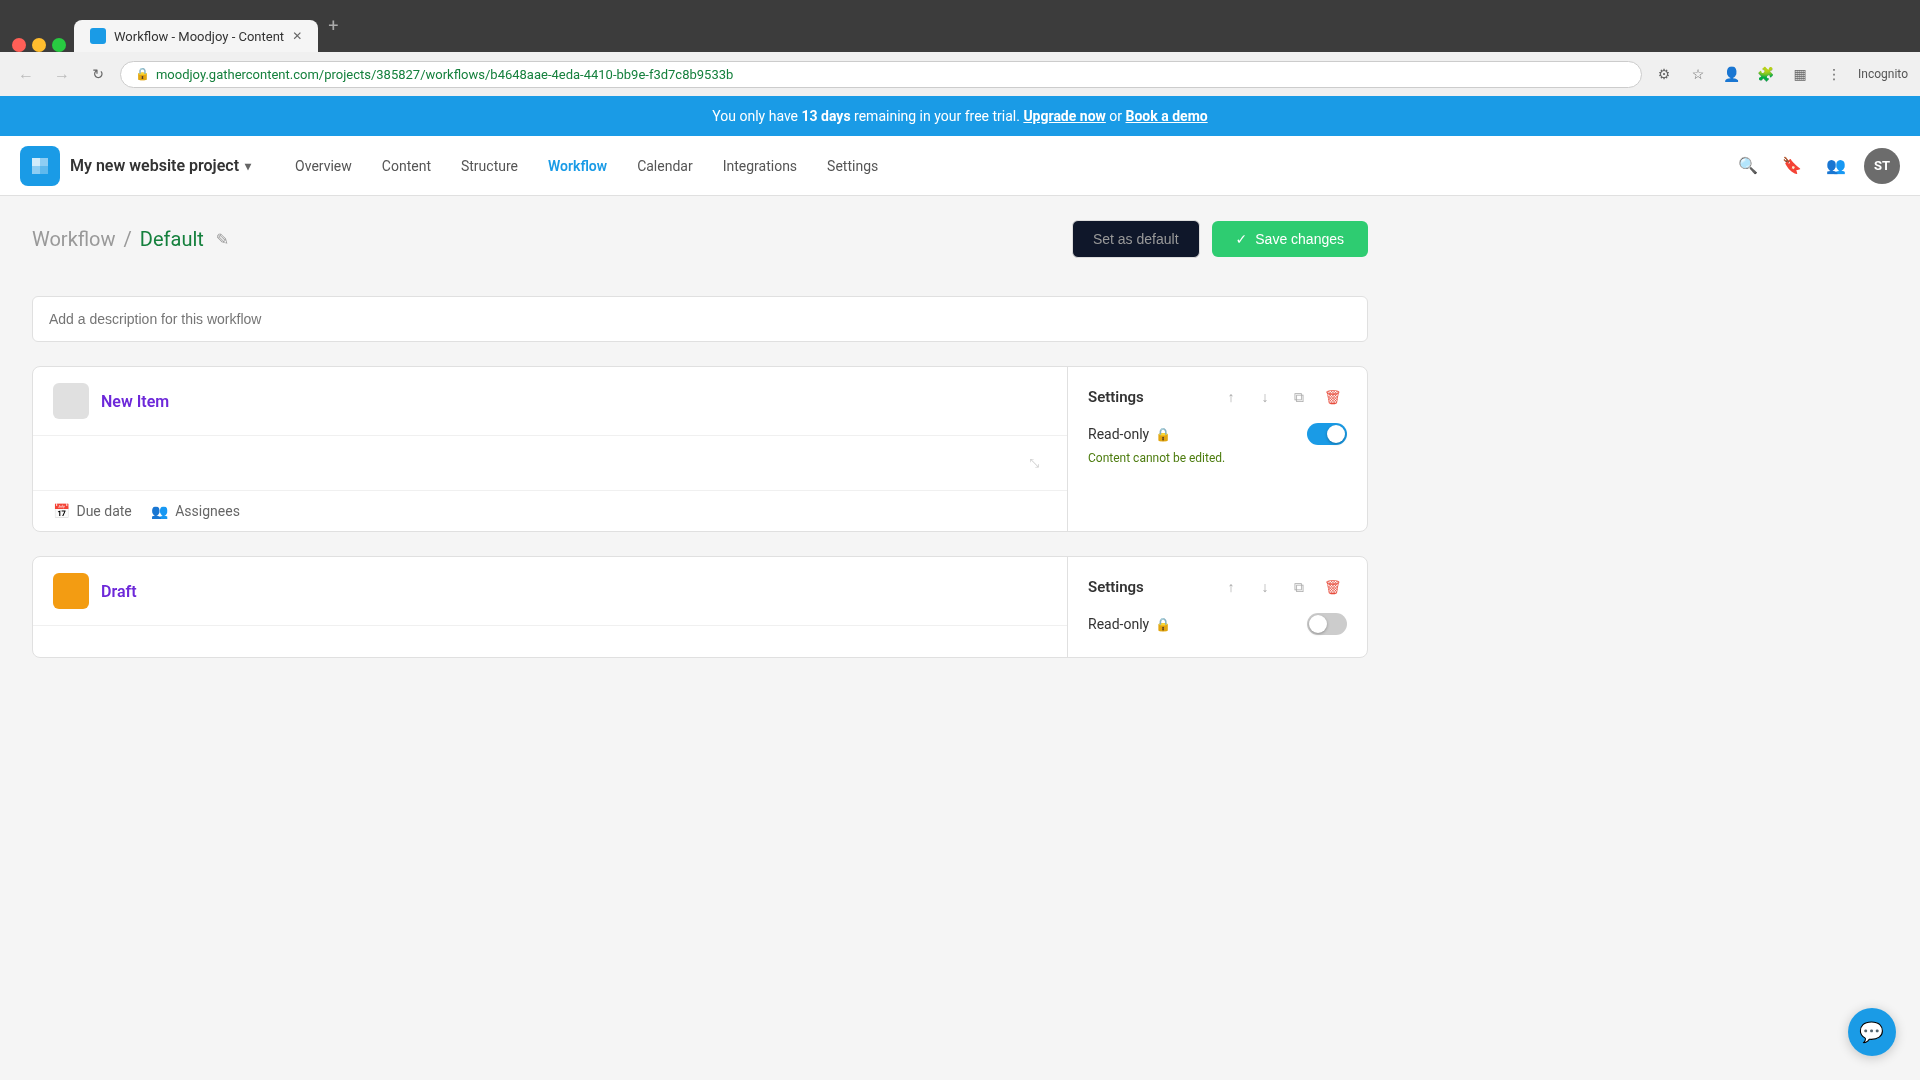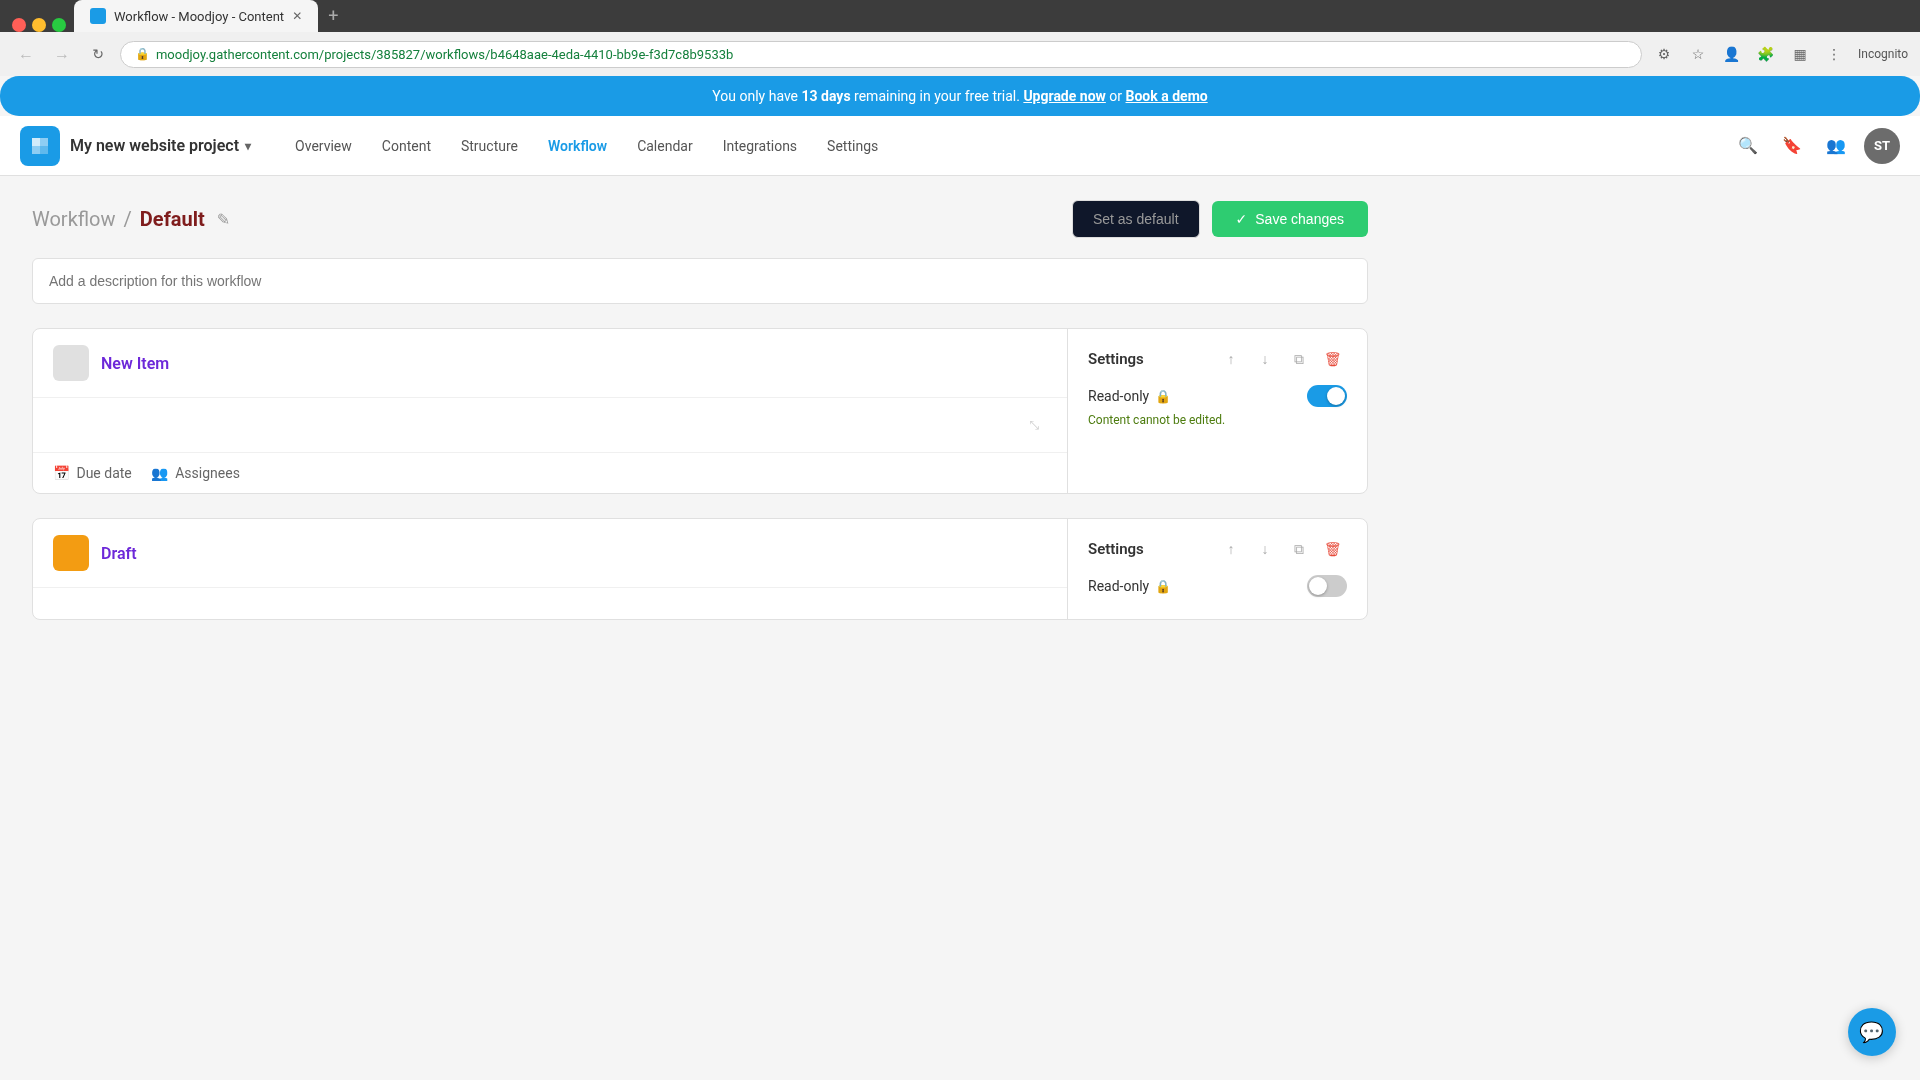--- a/index.html
+++ b/index.html
@@ -4,41 +4,41 @@
   <style>
     * { box-sizing: border-box; margin: 0; padding: 0; }
     body { font-family: -apple-system, BlinkMacSystemFont, 'Segoe UI', Roboto, sans-serif; background: #f5f5f5; font-size: 14px; color: #333; }
 
     
     .browser-chrome { background: #2c2c2c; width: 1920px; }
     .browser-btn { width: 14px; height: 14px; border-radius: 50%; border: none; cursor: pointer; }
     .browser-btn.close { background: #ff5f57; }
     .browser-btn.minimize { background: #ffbd2e; }
     .browser-btn.maximize { background: #28ca41; }
-    .tab-bar { display: flex; align-items: flex-end; padding: 0 12px; height: 32px; background: #3c3c3c; }
+    .tab-bar { display: flex; align-items: flex-end; padding: 0 12px; height: 52px; background: #3c3c3c; }
     .tab { display: flex; align-items: center; gap: 8px; padding: 8px 16px; background: #f5f5f5; border-radius: 8px 8px 0 0; font-size: 13px; color: #333; min-width: 180px; height: 32px; }
     .tab-favicon { width: 16px; height: 16px; background: #1a9be6; border-radius: 3px; }
     .tab-close { color: #666; font-size: 12px; cursor: pointer; margin-left: auto; }
     .tab-new { background: transparent; color: #aaa; padding: 6px 10px; border-radius: 50%; cursor: pointer; font-size: 18px; line-height: 1; align-self: center; }
     .nav-bar { display: flex; align-items: center; padding: 6px 12px; background: #f0f0f0; gap: 8px; height: 44px; }
     .nav-arrow { width: 28px; height: 28px; border-radius: 50%; border: none; background: transparent; color: #666; font-size: 16px; cursor: pointer; display: flex; align-items: center; justify-content: center; }
     .nav-arrow.disabled { color: #bbb; cursor: default; }
     .nav-refresh { width: 28px; height: 28px; border-radius: 50%; border: none; background: transparent; color: #666; font-size: 14px; cursor: pointer; display: flex; align-items: center; justify-content: center; }
     .url-bar { flex: 1; background: white; border: 1px solid #ccc; border-radius: 20px; padding: 5px 14px; font-size: 13px; color: #333; display: flex; align-items: center; gap: 6px; }
     .url-bar .lock-icon { color: #666; font-size: 12px; }
     .url-text { color: #15803d; font-size: 13px; }
     .nav-icons { display: flex; gap: 6px; align-items: center; }
     .nav-icon-btn { width: 28px; height: 28px; border-radius: 50%; border: none; background: transparent; color: #666; cursor: pointer; display: flex; align-items: center; justify-content: center; font-size: 14px; }
     .incognito-label { font-size: 12px; color: #555; margin-left: 4px; }
 
     
     .app { background: #f5f5f5; min-height: calc(1080px - 120px); }
 
     
-    .trial-banner { background: #1a9be6; color: white; text-align: center; padding: 12px; font-size: 14px; border-radius: 19px; }
+    .trial-banner { background: #1a9be6; color: white; text-align: center; padding: 12px; font-size: 14px; }
     .trial-banner .days { font-weight: bold; }
     .trial-banner a { color: white; font-weight: bold; }
 
     
     .app-header { background: white; border-bottom: 1px solid #e0e0e0; display: flex; align-items: center; padding: 0 20px; height: 60px; }
     .logo-area { display: flex; align-items: center; gap: 10px; margin-right: 30px; }
     .logo-icon { width: 40px; height: 40px; background: #1a9be6; border-radius: 8px; display: flex; align-items: center; justify-content: center; color: white; font-size: 20px; font-weight: bold; }
     .project-name { font-size: 16px; font-weight: 600; color: #333; display: flex; align-items: center; gap: 6px; cursor: pointer; }
     .project-dropdown { color: #666; font-size: 12px; }
     .main-nav { display: flex; align-items: center; gap: 2px; flex: 1; }
@@ -47,28 +47,28 @@
     .header-actions { display: flex; align-items: center; gap: 12px; margin-left: auto; }
     .header-icon-btn { width: 32px; height: 32px; border-radius: 50%; border: none; background: transparent; color: #666; cursor: pointer; display: flex; align-items: center; justify-content: center; font-size: 16px; }
     .user-avatar { width: 36px; height: 36px; border-radius: 50%; background: #6c6c6c; color: white; display: flex; align-items: center; justify-content: center; font-size: 13px; font-weight: bold; cursor: pointer; }
 
     
     .page-content { padding: 24px 32px; max-width: 1400px; }
     .breadcrumb-row { display: flex; align-items: center; justify-content: space-between; margin-bottom: 20px; }
     .breadcrumb { display: flex; align-items: center; gap: 8px; font-size: 20px; }
     .breadcrumb-link { color: #999; font-weight: 400; cursor: pointer; text-decoration: none; }
     .breadcrumb-separator { color: #999; }
-    .breadcrumb-current { color: #7f1d1d; font-weight: 700; }
+    .breadcrumb-current { color: #15803d; font-weight: 400; }
     .breadcrumb-edit { color: #999; cursor: pointer; font-size: 16px; padding: 4px; }
     .breadcrumb-actions { display: flex; align-items: center; gap: 12px; }
     .btn-set-default { padding: 10px 20px; border: 1px solid #ddd; background: #0f172a; border-radius: 6px; font-size: 14px; color: #999; cursor: pointer; }
     .btn-save { padding: 10px 24px; background: #2ecc71; border: none; border-radius: 6px; font-size: 14px; color: white; cursor: pointer; font-weight: 500; display: flex; align-items: center; gap: 8px; }
 
     
-    .description-input { width: 100%; padding: 14px 16px; border: 1px solid #e0e0e0; border-radius: 6px; font-size: 14px; color: #aaa; background: white; margin-bottom: 24px; outline: none; }
+    .description-input { width: 100%; padding: 14px 16px; border: 1px solid #e0e0e0; border-radius: 6px; font-size: 14px; color: #aaa; background: white; margin-bottom: 24px; outline: none; margin-top: 18px; }
 
     
     .workflow-card { background: white; border: 1px solid #e0e0e0; border-radius: 8px; margin-bottom: 16px; overflow: hidden; }
     .workflow-card-header { display: flex; align-items: center; padding: 16px 20px; border-bottom: 1px solid #f0f0f0; }
     .status-color-swatch { width: 36px; height: 36px; border-radius: 6px; background: #e0e0e0; margin-right: 12px; flex-shrink: 0; }
     .status-color-swatch.orange { background: #f39c12; }
     .status-name { font-size: 16px; font-weight: 600; color: #6d28d9; }
     .card-main { display: flex; }
     .card-left { flex: 1; }
     .card-right { width: 300px; border-left: 1px solid #e0e0e0; padding: 16px 20px; }

